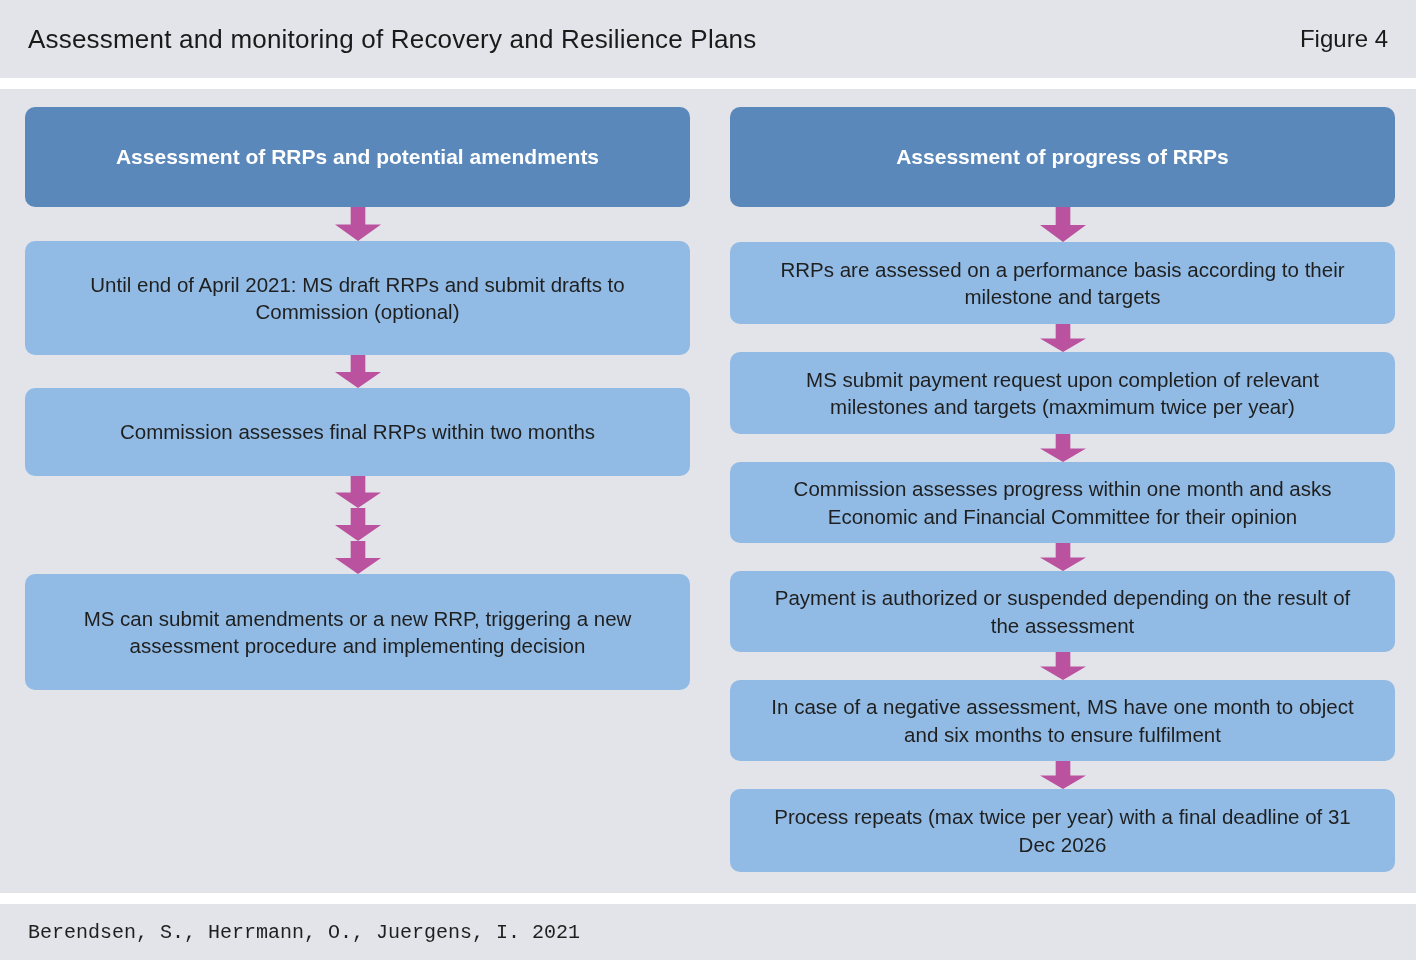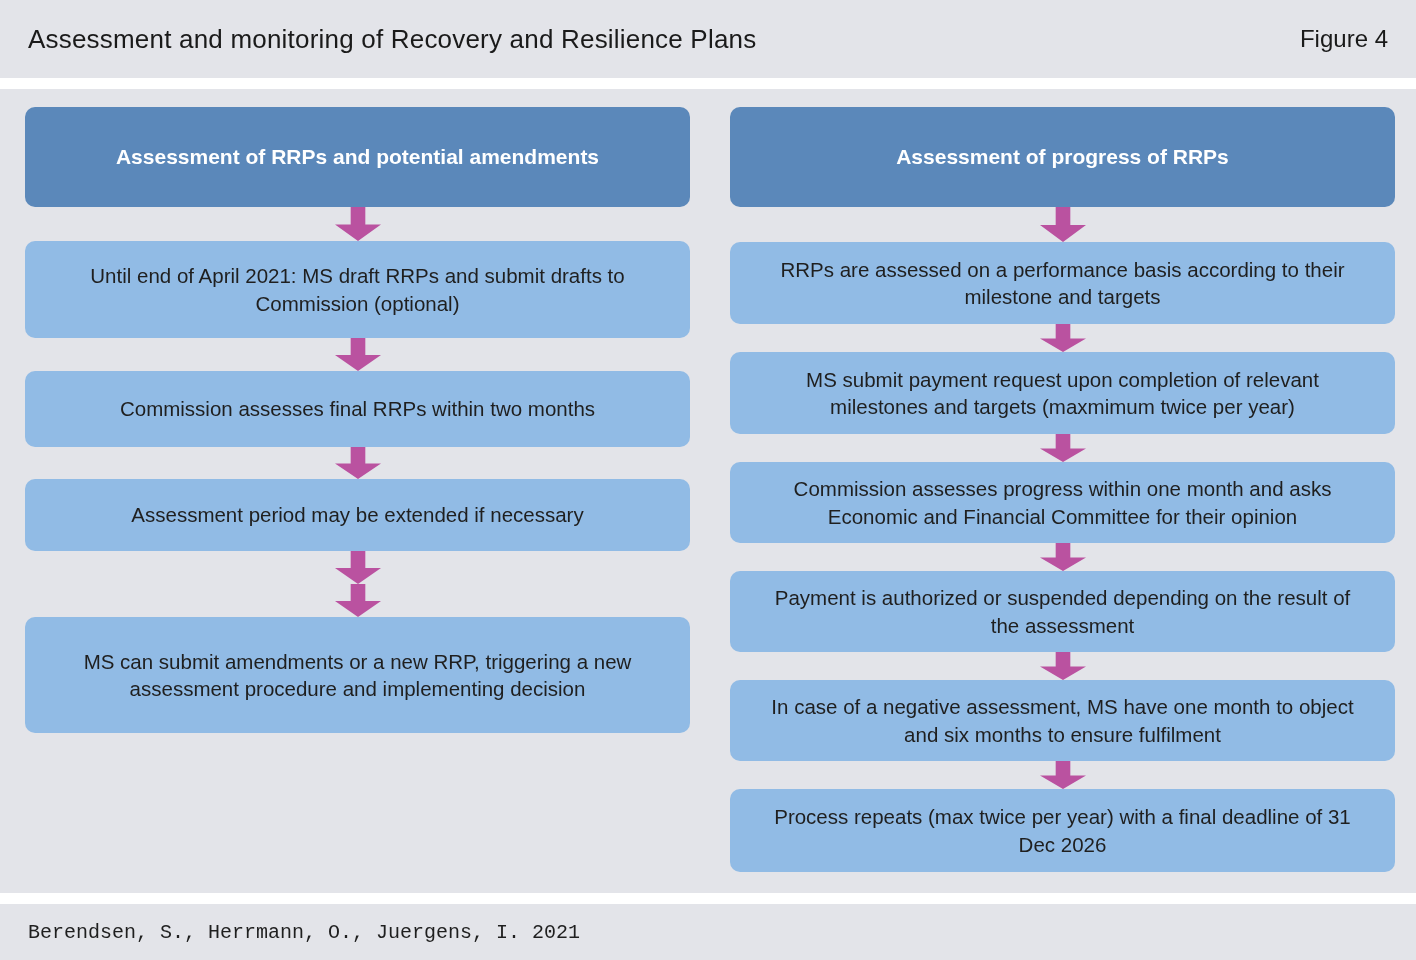--- a/index.html
+++ b/index.html
@@ -80,33 +80,32 @@
 
 <div class="flow-body">
 
   <div class="column">
     <div class="box head" style="height:100px">Assessment of RRPs and potential amendments</div>
     <div class="arrow" style="height:34px">
         <svg viewBox="0 0 44 33" preserveAspectRatio="none">
           <polygon points="15,0 29,0 29,17 44,17 22,33 0,17 15,17"></polygon>
         </svg>
       </div>
-    <div class="box" style="height:97px">Until end of April 2021: MS draft RRPs and submit drafts to Commission (optional)</div>
+    <div class="box" style="height:114px">Until end of April 2021: MS draft RRPs and submit drafts to Commission (optional)</div>
     <div class="arrow" style="height:33px">
         <svg viewBox="0 0 44 33" preserveAspectRatio="none">
           <polygon points="15,0 29,0 29,17 44,17 22,33 0,17 15,17"></polygon>
         </svg>
       </div>
-    <div class="box" style="height:76px">Commission assesses final RRPs within two months</div>
+    <div class="box" style="height:88px">Commission assesses final RRPs within two months</div>
     <div class="arrow" style="height:32px">
         <svg viewBox="0 0 44 33" preserveAspectRatio="none">
           <polygon points="15,0 29,0 29,17 44,17 22,33 0,17 15,17"></polygon>
         </svg>
       </div>
-    <div class="box" style="height:72px">Assessment period may be extended if necessary</div>
     <div class="arrow" style="height:33px">
         <svg viewBox="0 0 44 33" preserveAspectRatio="none">
           <polygon points="15,0 29,0 29,17 44,17 22,33 0,17 15,17"></polygon>
         </svg>
       </div>
     <div class="arrow" style="height:33px">
         <svg viewBox="0 0 44 33" preserveAspectRatio="none">
           <polygon points="15,0 29,0 29,17 44,17 22,33 0,17 15,17"></polygon>
         </svg>
       </div>

